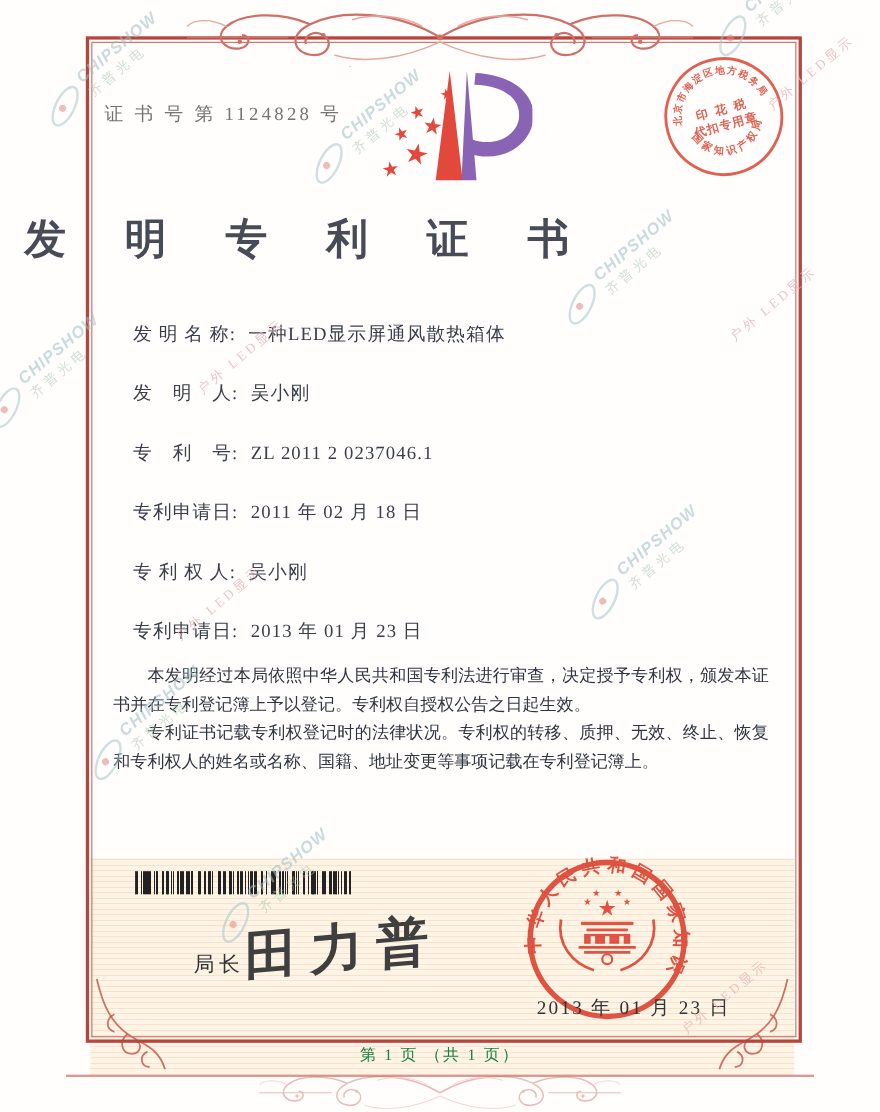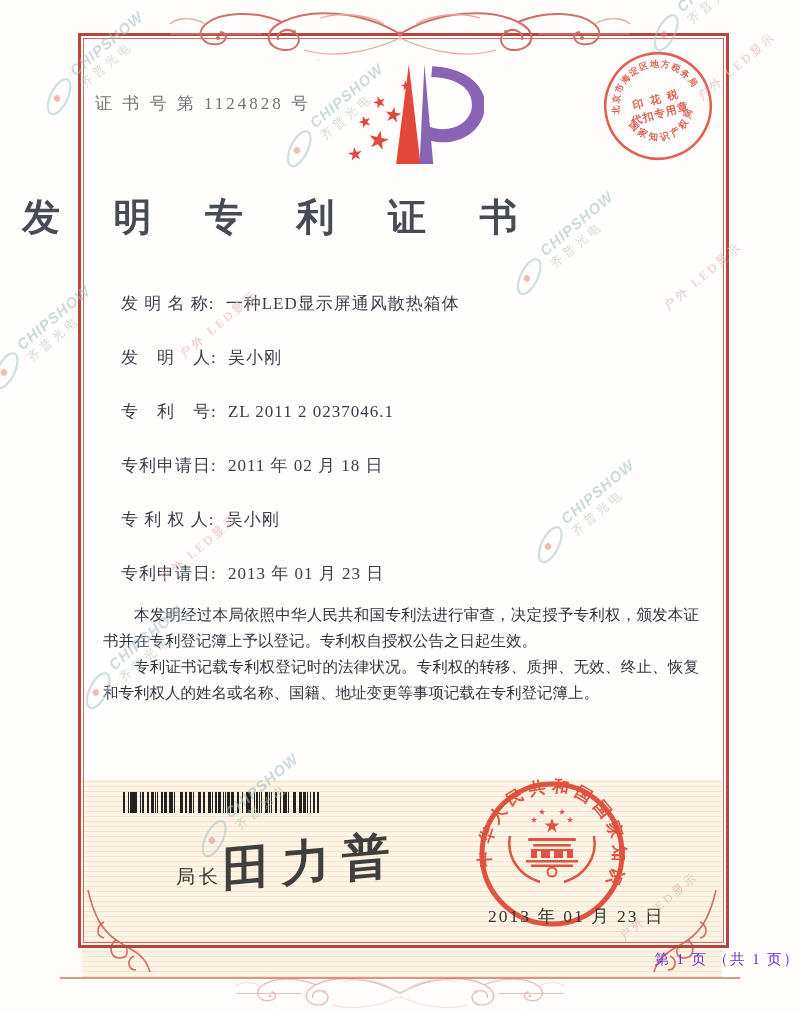--- a/index.html
+++ b/index.html
@@ -43,21 +43,21 @@
   
   .barcode{position:absolute;left:123px;top:792px;width:196px;height:21px;z-index:4;background:
     repeating-linear-gradient(90deg,#222 0 2px,rgba(0,0,0,0) 2px 5px,#222 5px 6px,rgba(0,0,0,0) 6px 9px,#222 9px 12px,rgba(0,0,0,0) 12px 13px,#222 13px 14px,rgba(0,0,0,0) 14px 19px),
     repeating-linear-gradient(90deg,#222 0 1px,rgba(0,0,0,0) 1px 7px,#222 7px 9px,rgba(0,0,0,0) 9px 12px,#222 12px 13px,rgba(0,0,0,0) 13px 17px);}
   .director-label{position:absolute;left:176px;top:864px;font-size:19px;letter-spacing:4px;color:#333;z-index:4;}
   .signature{position:absolute;left:222px;top:830px;font-size:48px;font-weight:600;letter-spacing:12px;color:#3f3f3f;
              transform:rotate(-5deg) skewX(-5deg);z-index:4;}
   .seal{position:absolute;left:476px;top:778px;width:152px;height:152px;z-index:3;mix-blend-mode:multiply;opacity:.92;}
   .seal text{fill:#df4839;font-weight:bold;font-family:"Liberation Serif","DejaVu Serif",serif;}
   .seal-date{position:absolute;left:488px;top:904px;font-size:17.5px;letter-spacing:2px;color:#333;z-index:4;}
-  .page-footer{position:absolute;left:0;top:950px;width:100%;text-align:right;font-size:14.5px;letter-spacing:2px;color:#6d28d9;z-index:4;}
+  .page-footer{position:absolute;left:0;top:950px;width:100%;text-align:center;font-size:14.5px;letter-spacing:2px;color:#15803d;z-index:4;}
 
   
   .wm{position:absolute;display:flex;align-items:flex-end;gap:3px;transform:rotate(-40deg);opacity:.55;pointer-events:none;z-index:5;}
   .wm-swoosh{width:44px;height:30px;}
   .wm-swoosh ellipse{stroke:#a9c6cc;stroke-width:2.2;fill:none;}
   .wm-swoosh circle{fill:#e08a80;}
   .wm-lines span{display:block;}
   .wm-brand{color:#9fbdc4;font-family:"Liberation Sans","DejaVu Sans",sans-serif;font-style:italic;font-weight:700;font-size:15px;letter-spacing:1px;}
   .wm-cn{color:#a9c3ad;font-size:12px;letter-spacing:4px;}
   .wm-tag{position:absolute;transform:rotate(-40deg);color:#e7b6ba;font-size:12px;letter-spacing:3px;opacity:.8;pointer-events:none;z-index:5;}

